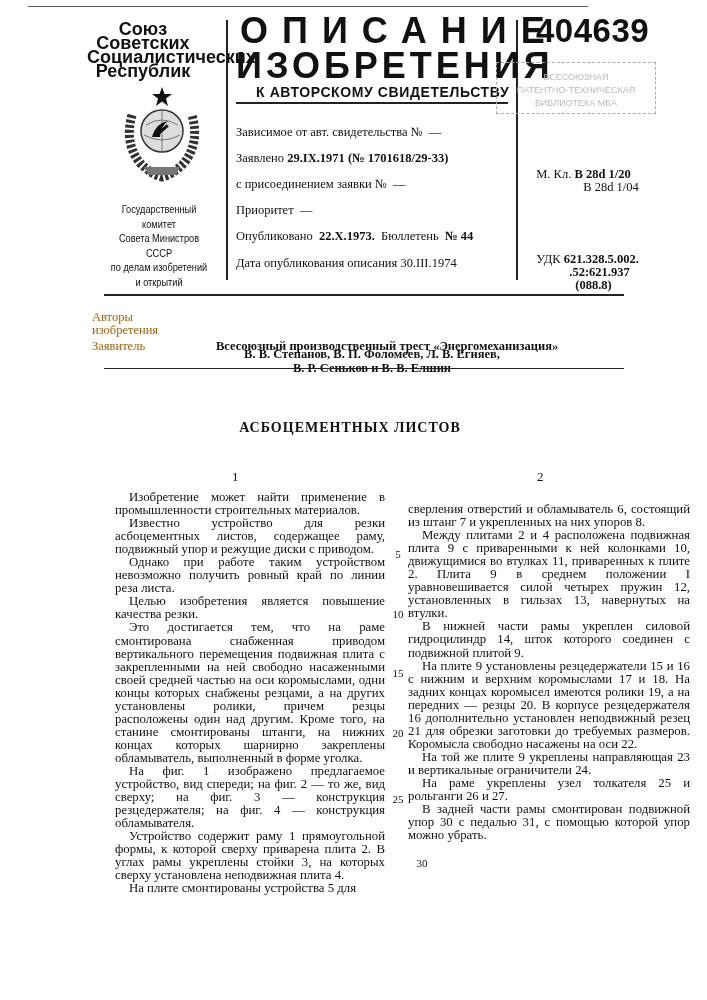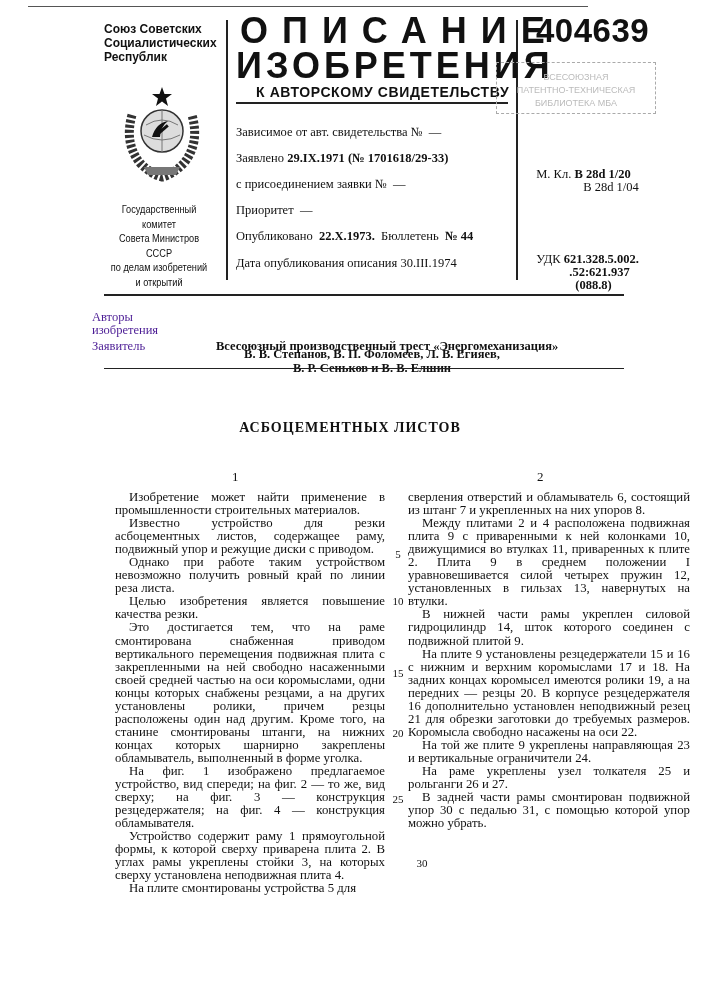--- a/index.html
+++ b/index.html
@@ -1,38 +1,38 @@
 <!DOCTYPE html>
 <html><head>
 <meta charset="utf-8">
 <style>
   html, body { margin:0; padding:0; background:#fff; }
   body { width:707px; height:1000px; position:relative; overflow:hidden; color:#111;
          font-family:"Liberation Serif", "DejaVu Serif", serif; }
   .abs { position:absolute; }
   .rule { position:absolute; background:#222; }
   .sans { font-family:"Liberation Sans", "DejaVu Sans", sans-serif; }
-  .ussr { left:104px; top:22px; width:112px; text-align:left; font-size:12px; font-weight:bold; line-height:14px; }
+  .ussr { left:87px; top:22px; width:112px; text-align:center; font-size:18px; font-weight:bold; line-height:14px; }
   .committee { left:100px; top:203px; width:118px; text-align:center; font-size:10px; line-height:14.5px; font-family:"Liberation Sans Narrow","Liberation Sans",sans-serif; transform:scaleX(0.92); transform-origin:center top; }
   .title1 { left:240px; top:12px; font-size:36px; font-weight:900; letter-spacing:14px; line-height:38px; }
   .title2 { left:236px; top:47px; font-size:36px; font-weight:900; letter-spacing:4px; line-height:38px; }
   .subtitle { left:256px; top:84px; font-size:14px; font-weight:bold; letter-spacing:0.6px; }
   .patno { left:536px; top:12px; font-size:33px; font-weight:bold; letter-spacing:0.5px; }
   .stamp { left:496px; top:62px; width:160px; height:52px; border:1px dashed #aaa; color:#bbb; font-size:9px; text-align:center; line-height:13px; padding-top:8px; box-sizing:border-box; }
   .meta { left:236px; font-size:12.5px; line-height:15px; white-space:nowrap; }
   .meta b { font-weight:bold; }
   .cls { left:530px; font-size:12.5px; line-height:13px; white-space:pre; }
-  .lbl { left:92px; font-size:12.5px; line-height:13px; color:#4c1d95; }
+  .lbl { left:92px; font-size:12.5px; line-height:13px; color:#a16207; }
   .authors { left:255px; top:319px; font-size:12.5px; font-weight:bold; line-height:14px; text-align:center; width:240px;margin-top:28px; }
   .applicant { left:216px; top:339px; font-size:12.5px; font-weight:bold; }
   .doctitle { left:200px; top:420px; width:300px; text-align:center; font-size:14px; font-weight:bold; letter-spacing:1px; line-height:16px; }
   .colno { font-size:13px; }
   .col { width:270px; font-size:12.8px; line-height:13.05px; text-align:justify; }
   .col p { margin:0; text-indent:14px; }
-  .col p.noind { text-indent:0; }
+  .col p.noind { text-indent:0;margin-top:12px; }
   .lineno { font-size:11px; width:20px; text-align:center; }
 </style>
 </head>
 <body>
 
 <div class="rule" style="left:28px;top:6px;width:560px;height:1px;background:#555;"></div>
 
 <div class="abs ussr sans">
   <div>Союз Советских</div>
   <div>Социалистических</div>
@@ -135,21 +135,21 @@
   <p>Известно устройство для резки асбоцементных листов, содержащее раму, подвижный упор и режущие диски с приводом.</p>
   <p>Однако при работе таким устройством невозможно получить ровный край по линии реза листа.</p>
   <p>Целью изобретения является повышение качества резки.</p>
   <p>Это достигается тем, что на раме смонтирована снабженная приводом вертикального перемещения подвижная плита с закрепленными на ней свободно насаженными своей средней частью на оси коромыслами, одни концы которых снабжены резцами, а на других установлены ролики, причем резцы расположены один над другим. Кроме того, на станине смонтированы штанги, на нижних концах которых шарнирно закреплены обламыватель, выполненный в форме уголка.</p>
   <p>На фиг. 1 изображено предлагаемое устройство, вид спереди; на фиг. 2 — то же, вид сверху; на фиг. 3 — конструкция резцедержателя; на фиг. 4 — конструкция обламывателя.</p>
   <p>Устройство содержит раму 1 прямоугольной формы, к которой сверху приварена плита 2. В углах рамы укреплены стойки 3, на которых сверху установлена неподвижная плита 4.</p>
   <p>На плите смонтированы устройства 5 для</p>
 </div>
 
 <div class="abs lineno" style="left:388px;top:548px;">5</div>
-<div class="abs lineno" style="left:388px;top:595px;">10</div>
+<div class="abs lineno" style="left:388px;top:608px;">10</div>
 <div class="abs lineno" style="left:388px;top:667px;">15</div>
 <div class="abs lineno" style="left:388px;top:727px;">20</div>
 <div class="abs lineno" style="left:388px;top:793px;">25</div>
 <div class="abs lineno" style="left:412px;top:857px;">30</div>
 
 <div class="abs col" style="left:408px;top:491px;width:282px;">
   <p class="noind">сверления отверстий и обламыватель 6, состоящий из штанг 7 и укрепленных на них упоров 8.</p>
   <p>Между плитами 2 и 4 расположена подвижная плита 9 с приваренными к ней колонками 10, движущимися во втулках 11, приваренных к плите 2. Плита 9 в среднем положении I уравновешивается силой четырех пружин 12, установленных в гильзах 13, навернутых на втулки.</p>
   <p>В нижней части рамы укреплен силовой гидроцилиндр 14, шток которого соединен с подвижной плитой 9.</p>
   <p>На плите 9 установлены резцедержатели 15 и 16 с нижним и верхним коромыслами 17 и 18. На задних концах коромысел имеются ролики 19, а на передних — резцы 20. В корпусе резцедержателя 16 дополнительно установлен неподвижный резец 21 для обрезки заготовки до требуемых размеров. Коромысла свободно насажены на оси 22.</p>

